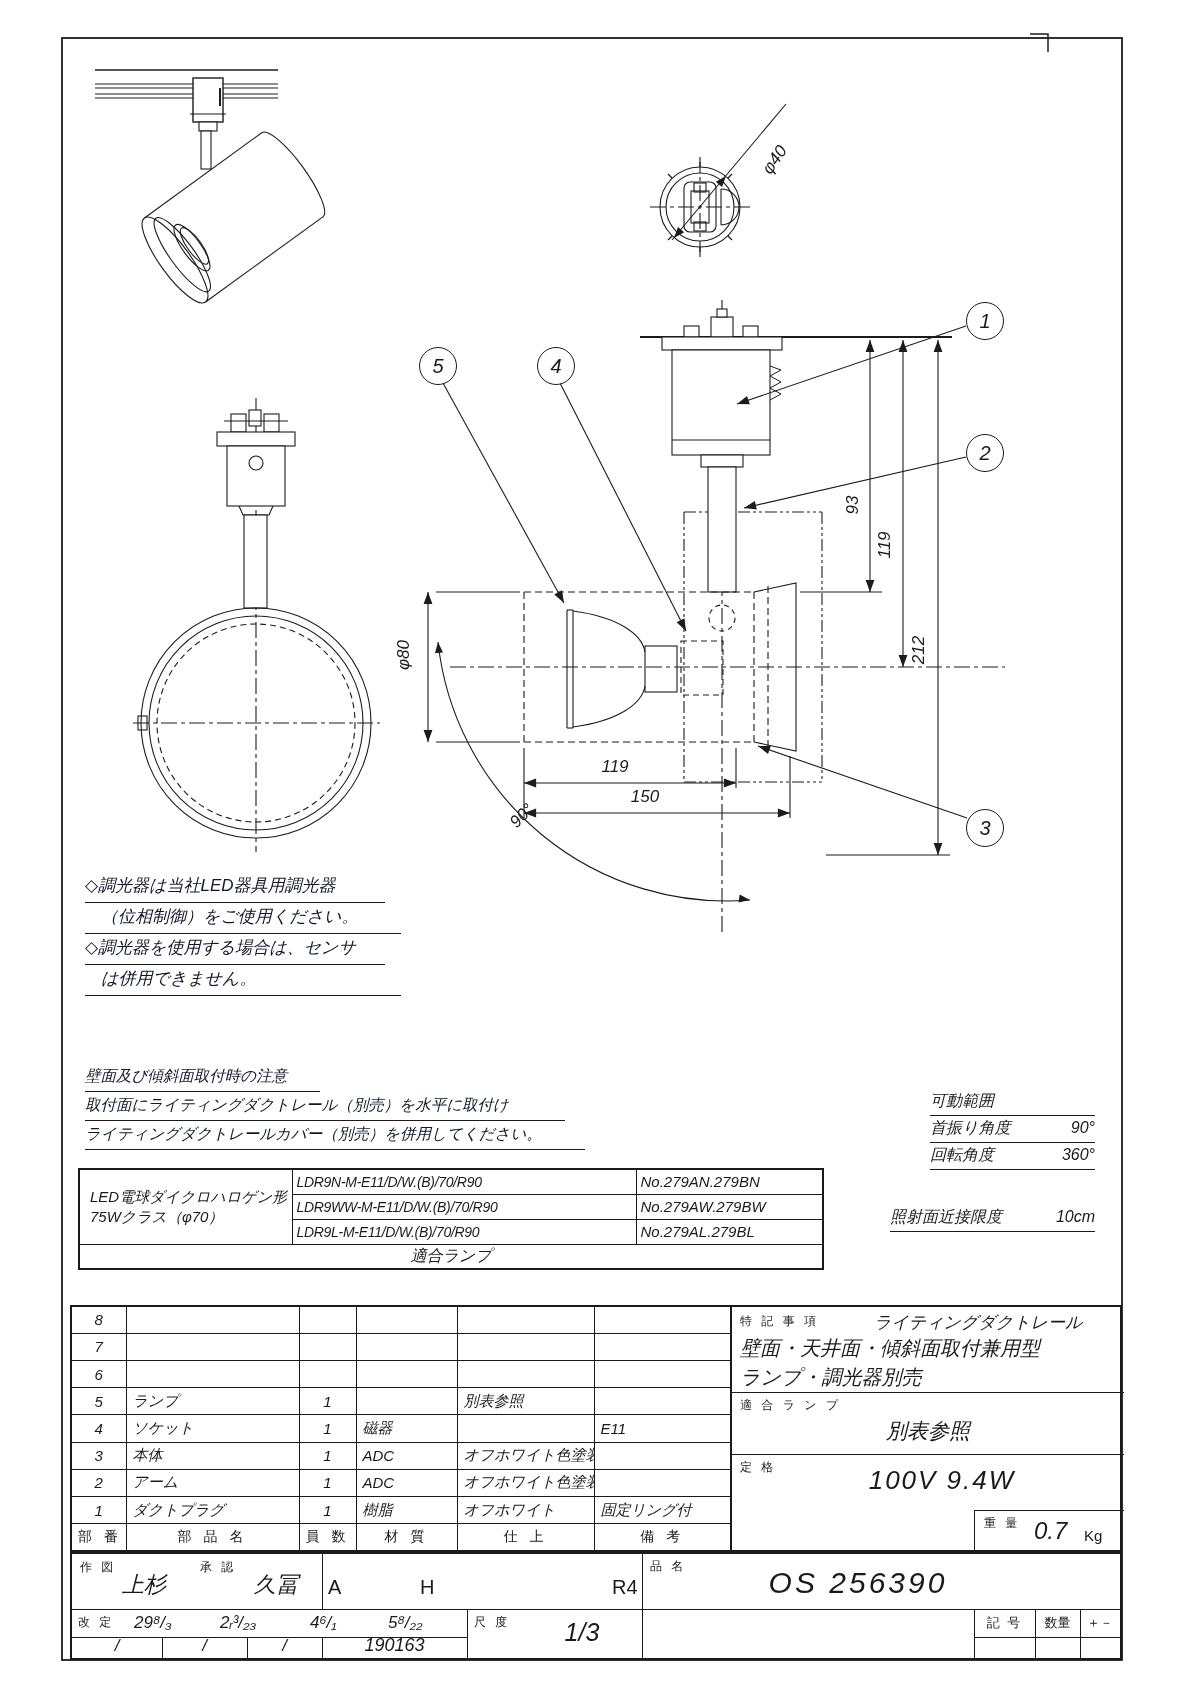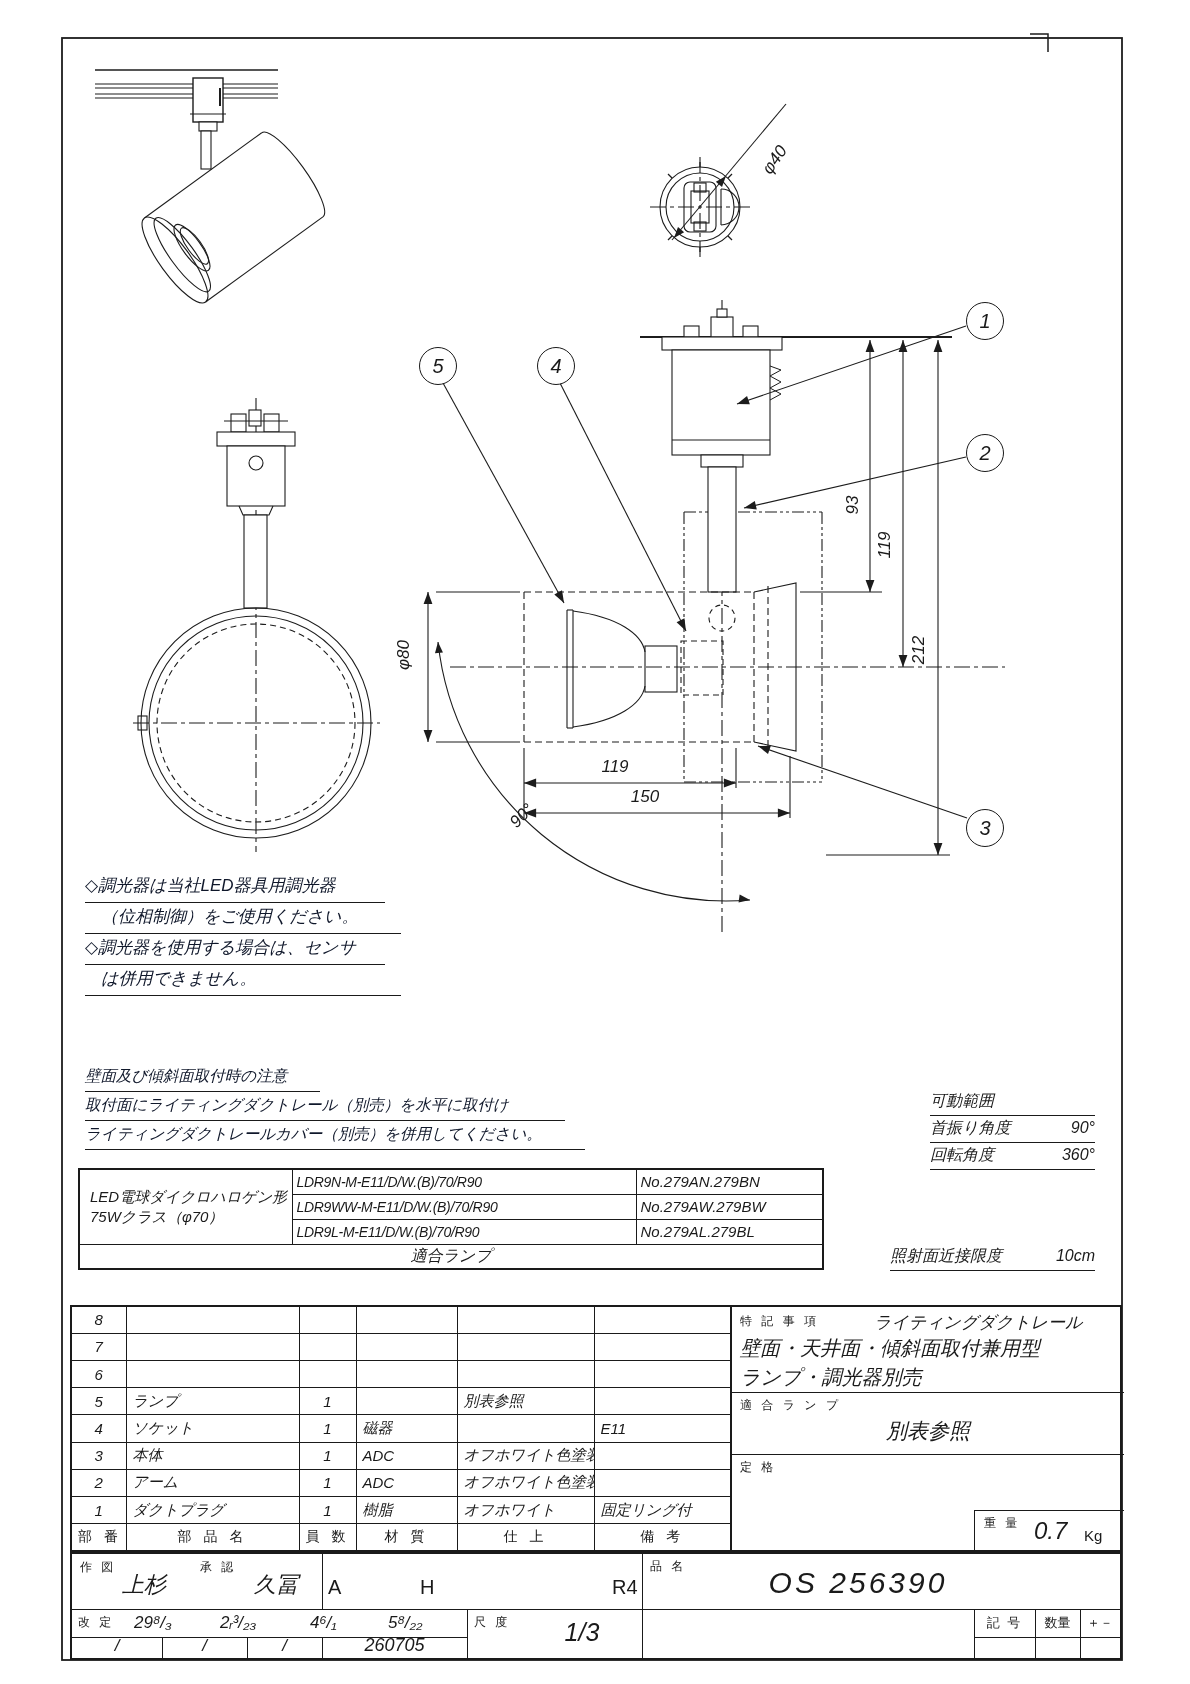--- a/index.html
+++ b/index.html
@@ -257,21 +257,21 @@
       <span>可動範囲</span>
     </div>
     <div class="mv-row" style="left:930px;top:1115px;width:165px">
       <span>首振り角度</span>
       <span>90°</span>
     </div>
     <div class="mv-row" style="left:930px;top:1142px;width:165px">
       <span>回転角度</span>
       <span>360°</span>
     </div>
-    <div class="mv-row" style="left:890px;top:1243px;width:205px">
+    <div class="mv-row" style="left:890px;top:1204px;width:205px">
       <span>照射面近接限度</span>
       <span>10cm</span>
     </div>
   </div>
 
   <table class="parts-table">
     <colgroup>
         <col style="width:55px">
         <col style="width:173px">
         <col style="width:57px">
@@ -360,20 +360,21 @@
     <div class="hline" style="left:0;top:147px;width:392px"></div>
     <div class="hline" style="left:242px;top:203px;width:150px"></div>
     <div class="vline" style="left:242px;top:203px;height:44px"></div>
     <div class="lbl" style="left:8px;top:6px">特 記 事 項</div>
     <div class="abs big-i" style="left:142px;top:4px;font-size:17px">ライティングダクトレール</div>
     <div class="abs big-i" style="left:8px;top:28px;font-size:20px">壁面・天井面・傾斜面取付兼用型</div>
     <div class="abs big-i" style="left:8px;top:57px;font-size:20px">ランプ・調光器別売</div>
     <div class="lbl" style="left:8px;top:90px">適 合 ラ ン プ</div>
     <div class="abs big-i" style="left:0;top:110px;width:392px;text-align:center;font-size:21px">別表参照</div>
     <div class="lbl" style="left:8px;top:152px">定 格</div>
+    <div class="abs big-i" style="left:60px;top:158px;width:300px;text-align:center;font-size:26px;letter-spacing:2px">100V 9.4W</div>
     <div class="lbl" style="left:252px;top:208px">重 量</div>
     <div class="abs big-i" style="left:302px;top:210px;font-size:24px">0.7</div>
     <div class="abs" style="left:352px;top:220px;font-size:15px">Kg</div>
   </div>
 
   <div class="tb">
 
     <div class="hline" style="left:0;top:55px;width:1048px"></div>
     <div class="vline" style="left:250px;top:0;height:55px"></div>
     <div class="vline" style="left:570px;top:0;height:104px"></div>
@@ -399,21 +400,21 @@
 
     <div class="lbl" style="left:6px;top:60px">改 定</div>
     <div class="abs big-i" style="left:62px;top:59px;font-size:17px">29⁸/₃</div>
     <div class="abs big-i" style="left:148px;top:59px;font-size:17px">2ᵣ³/₂₃</div>
     <div class="abs big-i" style="left:238px;top:59px;font-size:17px">4⁶/₁</div>
     <div class="abs big-i" style="left:316px;top:59px;font-size:17px">5⁸/₂₂</div>
 
     <div class="abs big-i" style="left:0;top:82px;width:90px;text-align:center;font-size:17px">/</div>
     <div class="abs big-i" style="left:90px;top:82px;width:85px;text-align:center;font-size:17px">/</div>
     <div class="abs big-i" style="left:175px;top:82px;width:75px;text-align:center;font-size:17px">/</div>
-    <div class="abs big-i" style="left:250px;top:81px;width:145px;text-align:center;font-size:18px">260705</div>
+    <div class="abs big-i" style="left:250px;top:81px;width:145px;text-align:center;font-size:18px">190163</div>
 
     <div class="lbl" style="left:402px;top:60px">尺 度</div>
     <div class="abs big-i" style="left:455px;top:64px;width:110px;text-align:center;font-size:25px">1/3</div>
 
 
     <div class="abs" style="left:902px;top:60px;width:61px;text-align:center;font-size:13px;letter-spacing:2px">記 号</div>
     <div class="abs" style="left:963px;top:60px;width:45px;text-align:center;font-size:13px">数量</div>
     <div class="abs" style="left:1008px;top:60px;width:40px;text-align:center;font-size:13px">＋－</div>
   </div>
 

